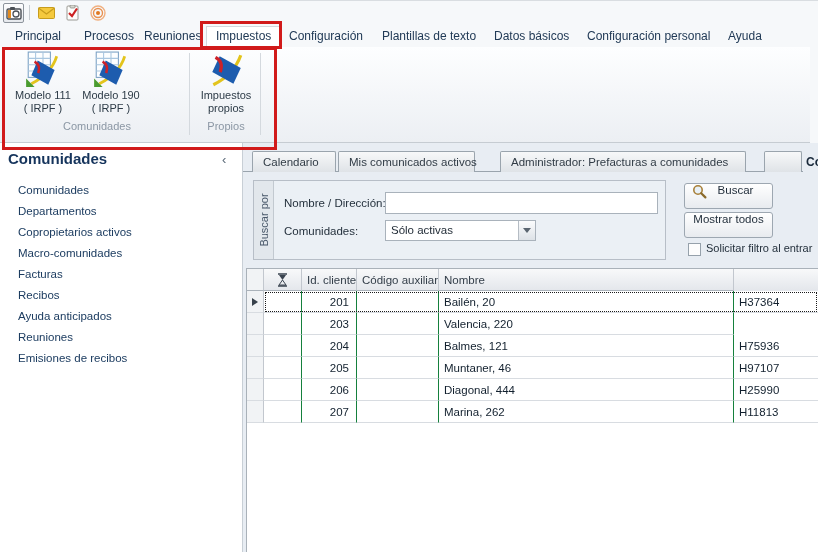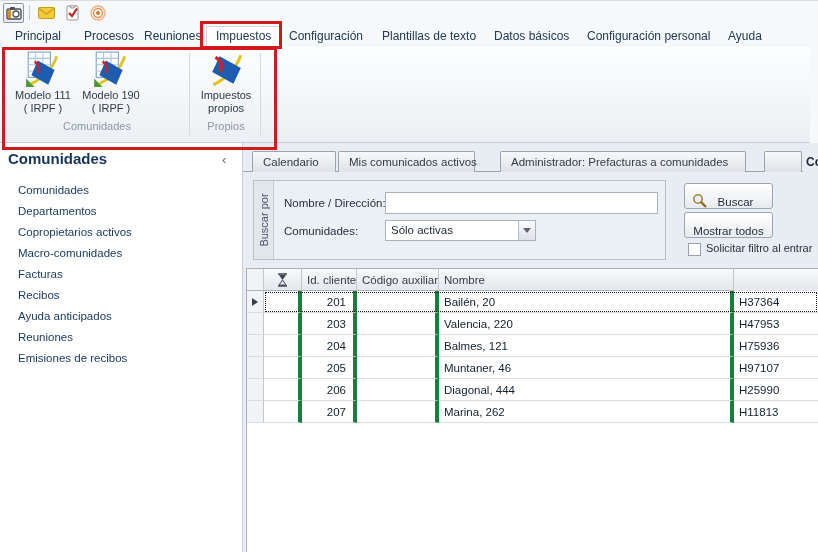--- a/index.html
+++ b/index.html
@@ -58,30 +58,30 @@
                background:#fff; font-family:"Liberation Sans",sans-serif; font-size:11.5px; padding:0 4px; }
   .combo { position:absolute; left:142px; top:77px; width:151px; height:21px; border:1px solid #a9b2bb; background:#fff; }
   .combo-text { position:absolute; left:5px; top:3px; font-size:11.5px; color:#1d2833; }
   .combo-btn { position:absolute; right:0; top:0; width:17px; height:19px;
                background:linear-gradient(#fbfcfd,#dde2e7); border-left:1px solid #b5bcc4;
                display:flex; align-items:center; justify-content:center; }
   .tri-down { width:0; height:0; border-left:4px solid transparent; border-right:4px solid transparent; border-top:5px solid #5a6570; }
 
   .btn { position:absolute; left:441px; width:89px; height:26px; border:1px solid #9da7b1; border-radius:3px;
          background:linear-gradient(#ffffff,#e8ebef); font-size:11.5px; color:#1e2b38;
-         display:flex; align-items:flex-end; justify-content:center; cursor:default; }
+         display:flex; align-items:flex-start; justify-content:center; cursor:default; }
   .checkbox { position:absolute; left:445px; top:100px; width:13px; height:13px; background:#fdfdfd; border:1px solid #96a1ab; }
   .chk-label { position:absolute; left:463px; top:99px; font-size:11px; color:#25313d; white-space:nowrap; }
 
   
   .grid { position:absolute; left:3px; top:125px; width:572px; height:285px; background:#fff;
           border-left:1px solid #a9b1b9; border-top:1px solid #a9b1b9; overflow:hidden; }
   .g-row { display:flex; height:22px; }
   .g-head { background:linear-gradient(#f8f9fa,#e3e6eb); }
-  .g-cell { border-right:4px solid #15803d; border-bottom:1px solid #d8dce1; height:22px;
+  .g-cell { border-right:1px solid #15803d; border-bottom:1px solid #d8dce1; height:22px;
             font-size:11.5px; color:#12202e; display:flex; align-items:center; padding:0 5px;
             overflow:hidden; white-space:nowrap; }
   .g-head .g-cell { border-right:1px solid #c2c7ce; border-bottom:1px solid #aab2ba; color:#333e49; }
   .c-ind { width:17px; background:#f1f3f5; border-right:1px solid #c2c7ce; padding:0; justify-content:center; }
   .c-hg  { width:38px; justify-content:center; }
   .c-id  { width:55px; justify-content:flex-end; padding-right:7px; }
   .c-aux { width:82px; }
   .c-nom { width:295px; }
   .c-nif { flex:1; border-right:none; }
   .row-body { display:flex; flex:1; }
@@ -278,21 +278,20 @@
             <div class="g-cell c-nif">H37364</div>
           </div>
         </div>
         <div class="g-row g-datarow">
           <div class="g-cell c-ind"></div>
           <div class="row-body">
             <div class="g-cell c-hg"></div>
             <div class="g-cell c-id">203</div>
             <div class="g-cell c-aux"></div>
             <div class="g-cell c-nom">Valencia, 220</div>
-            <div class="g-cell c-nif">H47953</div>
           </div>
         </div>
         <div class="g-row g-datarow">
           <div class="g-cell c-ind"></div>
           <div class="row-body">
             <div class="g-cell c-hg"></div>
             <div class="g-cell c-id">204</div>
             <div class="g-cell c-aux"></div>
             <div class="g-cell c-nom">Balmes, 121</div>
             <div class="g-cell c-nif">H75936</div>

